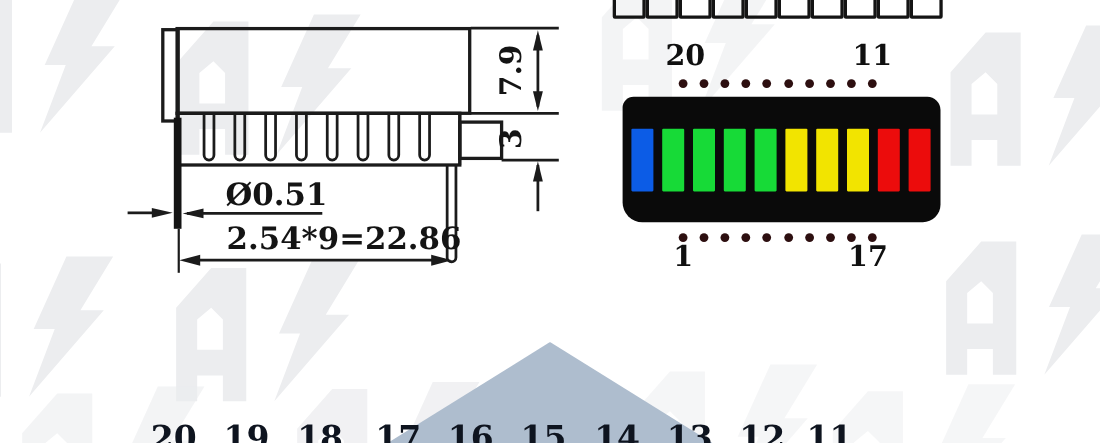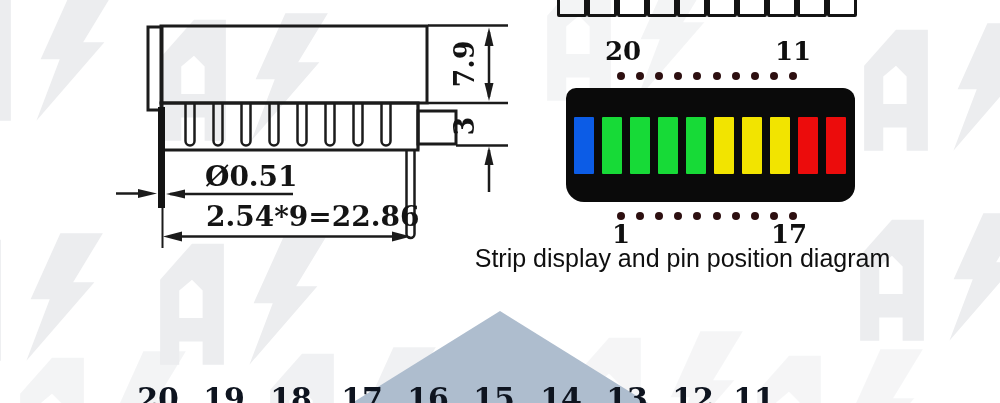--- a/index.html
+++ b/index.html
@@ -220,21 +220,20 @@
       <div class="dot" style="background: rgb(45, 15, 16);"></div>
       <div class="dot" style="background: rgb(45, 15, 16);"></div>
       <div class="dot" style="background: rgb(45, 15, 16);"></div>
       <div class="dot" style="background: rgb(45, 15, 16);"></div>
       <div class="dot" style="background: rgb(45, 15, 16);"></div>
     </div>
 
   <div class="pin-num" style="left:593px;top:221px;">1</div>
   <div class="pin-num" style="left:761px;top:221px;">17</div>
 
-  <div class="caption">Strip display and pin position diagram</div>
 
   <div class="bottom-triangle" id="bottom-triangle" style="background: rgb(174, 189, 206);"></div>
   <div class="bottom-pin-row" id="bottom-pin-row">
       <div class="bottom-pin-label" style="left: 128px;">20</div>
       <div class="bottom-pin-label" style="left: 194px;">19</div>
       <div class="bottom-pin-label" style="left: 261px;">18</div>
       <div class="bottom-pin-label" style="left: 332px;">17</div>
       <div class="bottom-pin-label" style="left: 398px;">16</div>
       <div class="bottom-pin-label" style="left: 464px;">15</div>
       <div class="bottom-pin-label" style="left: 531px;">14</div>

